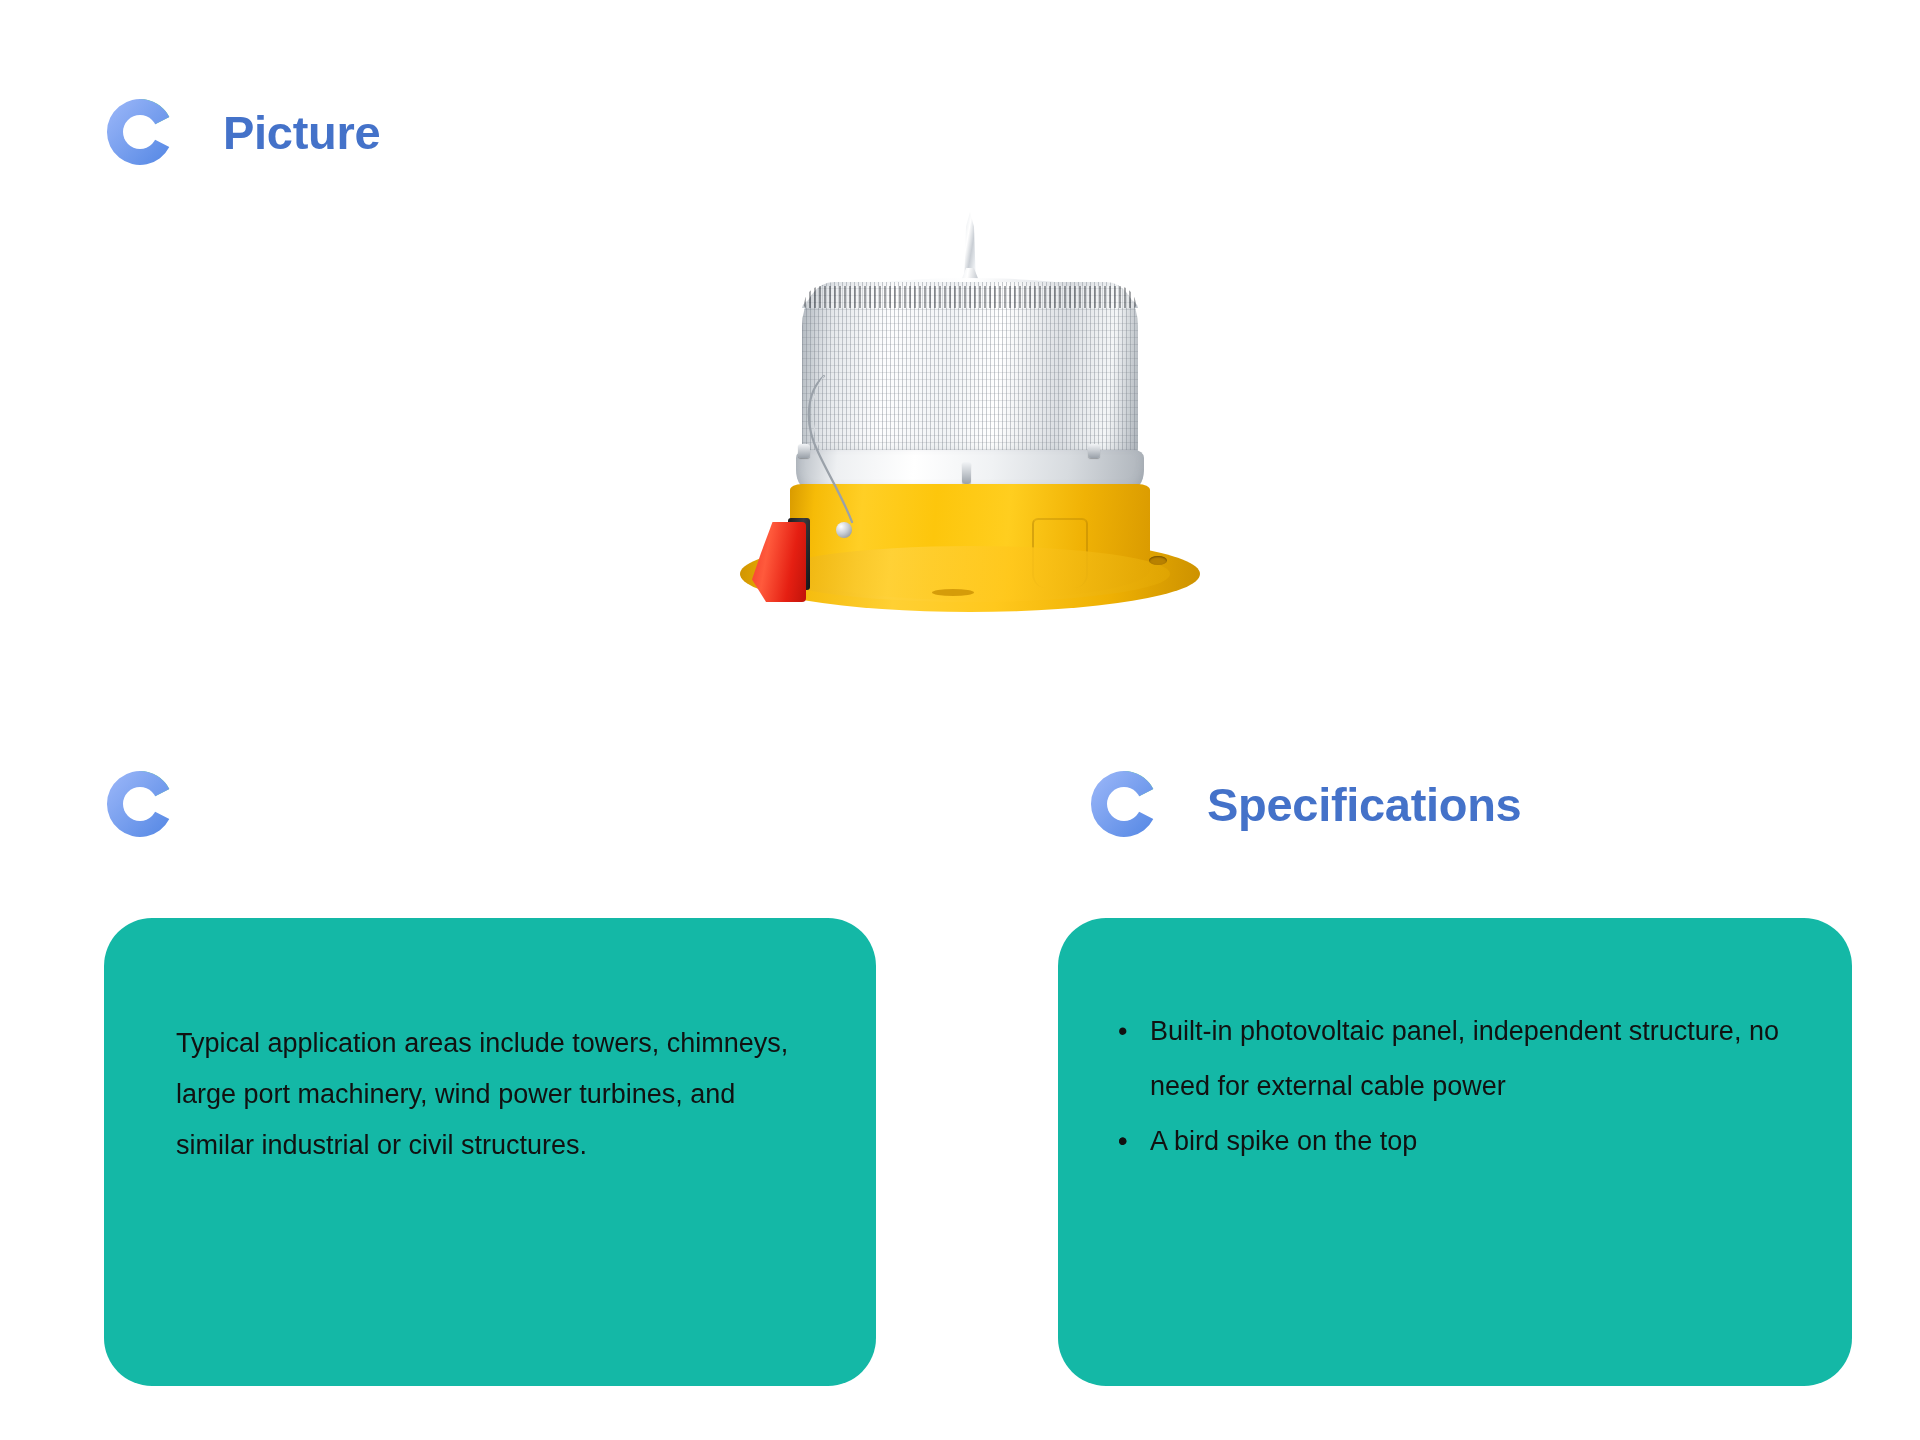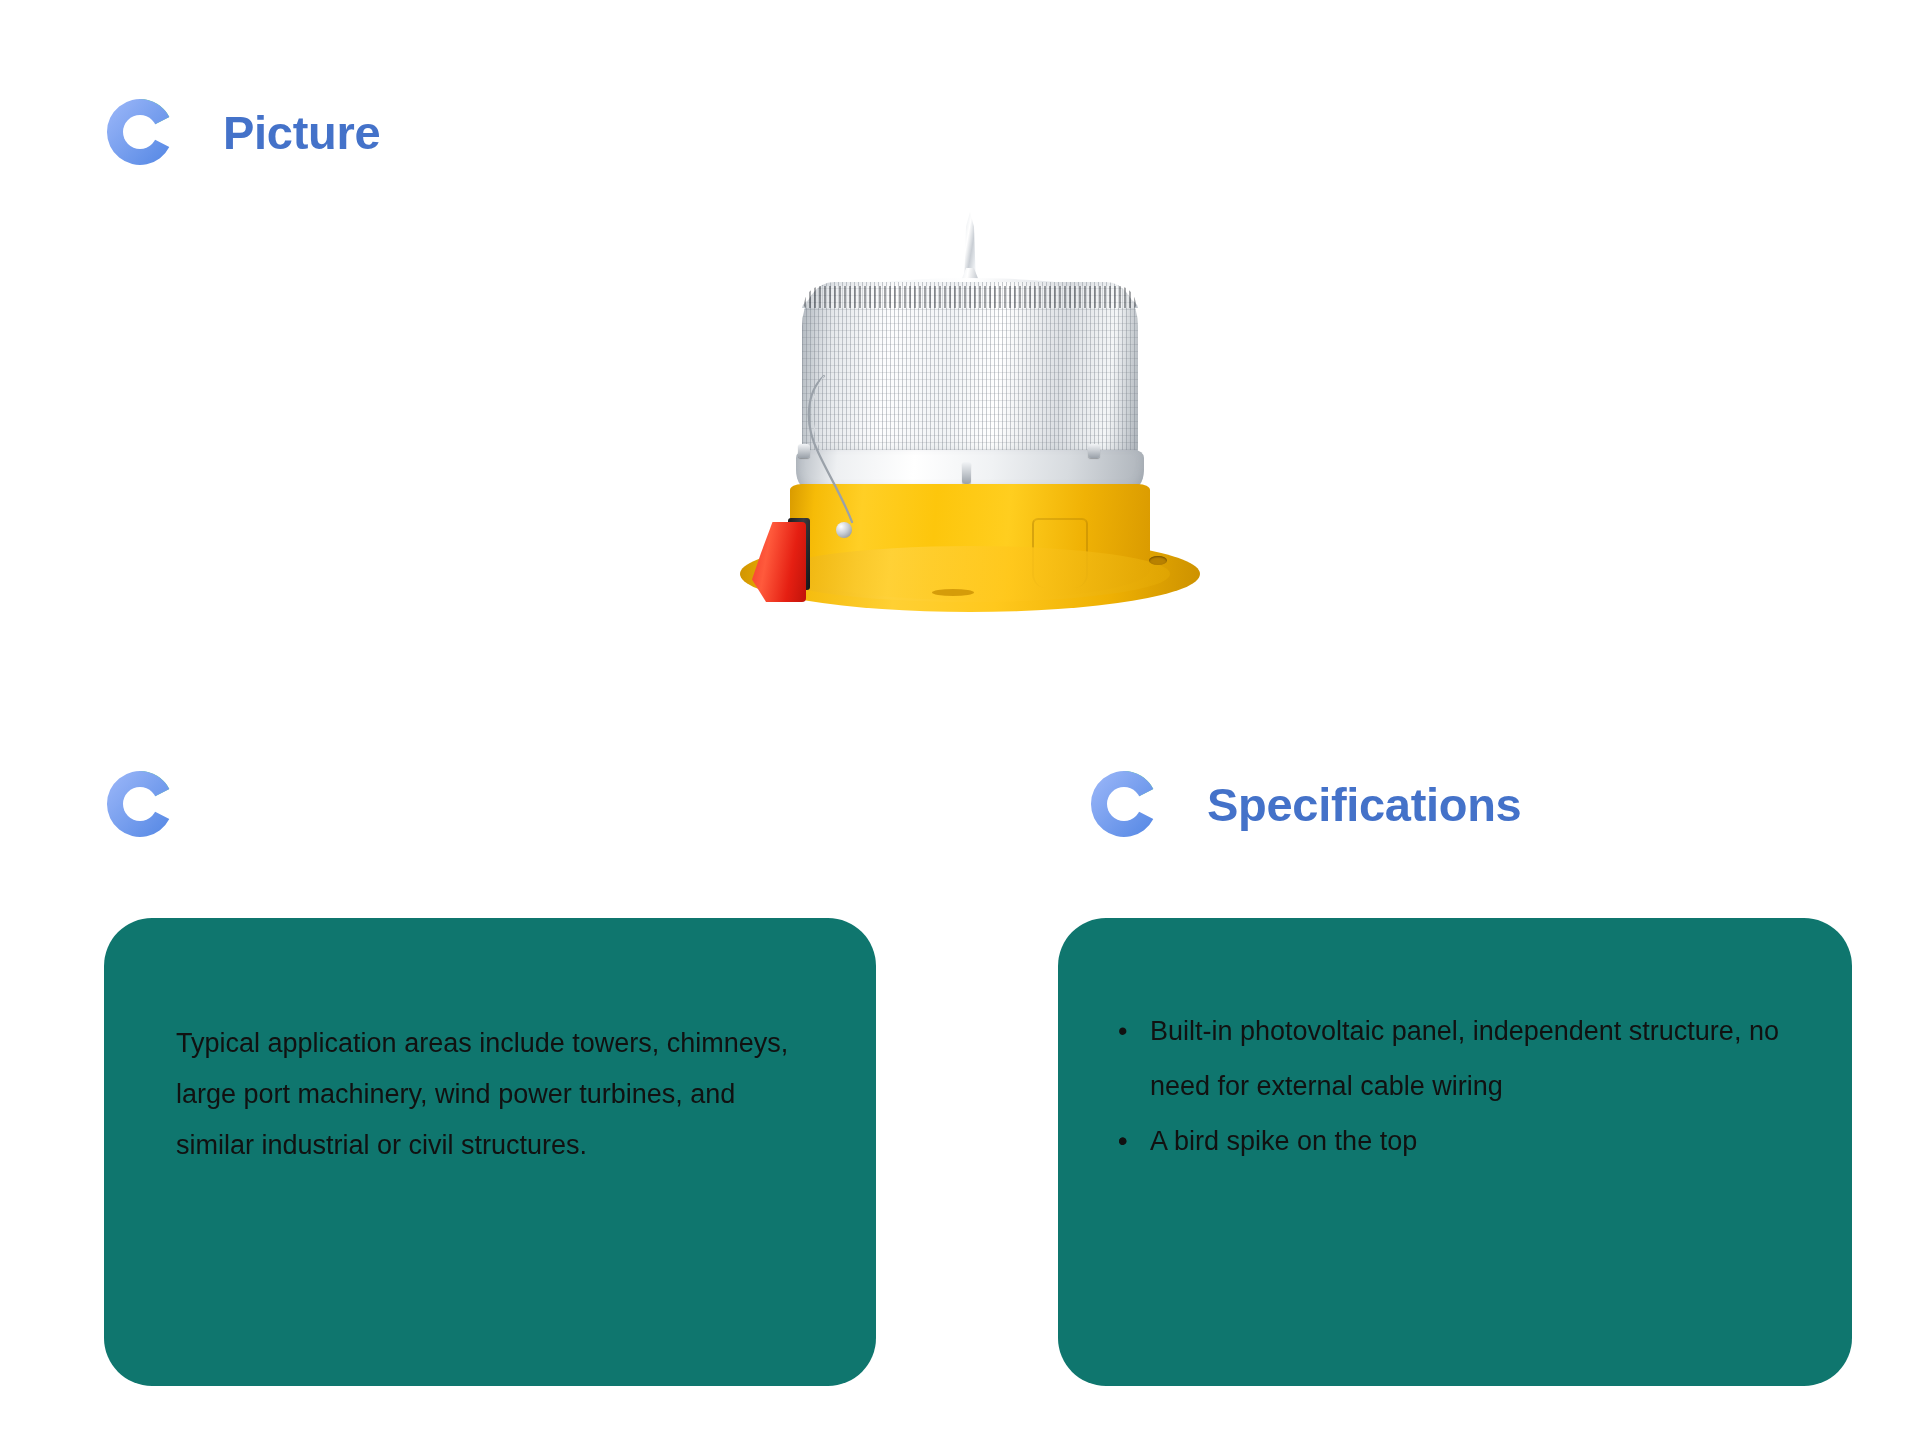--- a/index.html
+++ b/index.html
@@ -292,21 +292,21 @@
     top: 322px;
     width: 16px;
     height: 16px;
     border-radius: 50%;
     background: radial-gradient(circle at 32% 28%, #ffffff 0%, #c9ced4 45%, #7d848c 100%);
   }
 
   
   .card {
     position: absolute;
-    background: #0f766e;
+    background: #14b8a6;
     border-radius: 48px;
   }
   #card-applications   { left: 104px;  top: 918px; width: 772px; height: 468px; }
   #card-specifications { left: 1058px; top: 918px; width: 794px; height: 468px; }
 
   .card-body {
     position: absolute;
     left: 72px;
     top: 100px;
     right: 58px;
@@ -440,21 +440,21 @@
       </svg>
     </span>
     <span class="section-title">Specifications</span>
   </div>
 
   <div class="card" id="card-specifications">
     <div class="card-body">
       <ul class="bullets">
         <li>
           <span class="dot">•</span>
-          <span>Built-in photovoltaic panel, independent structure, no need for external cable wiring</span>
+          <span>Built-in photovoltaic panel, independent structure, no need for external cable power</span>
         </li>
         <li>
           <span class="dot">•</span>
         </li>
         <li>
           <span class="dot">•</span>
           <span>A bird spike on the top</span>
         </li>
       </ul>
     </div>

